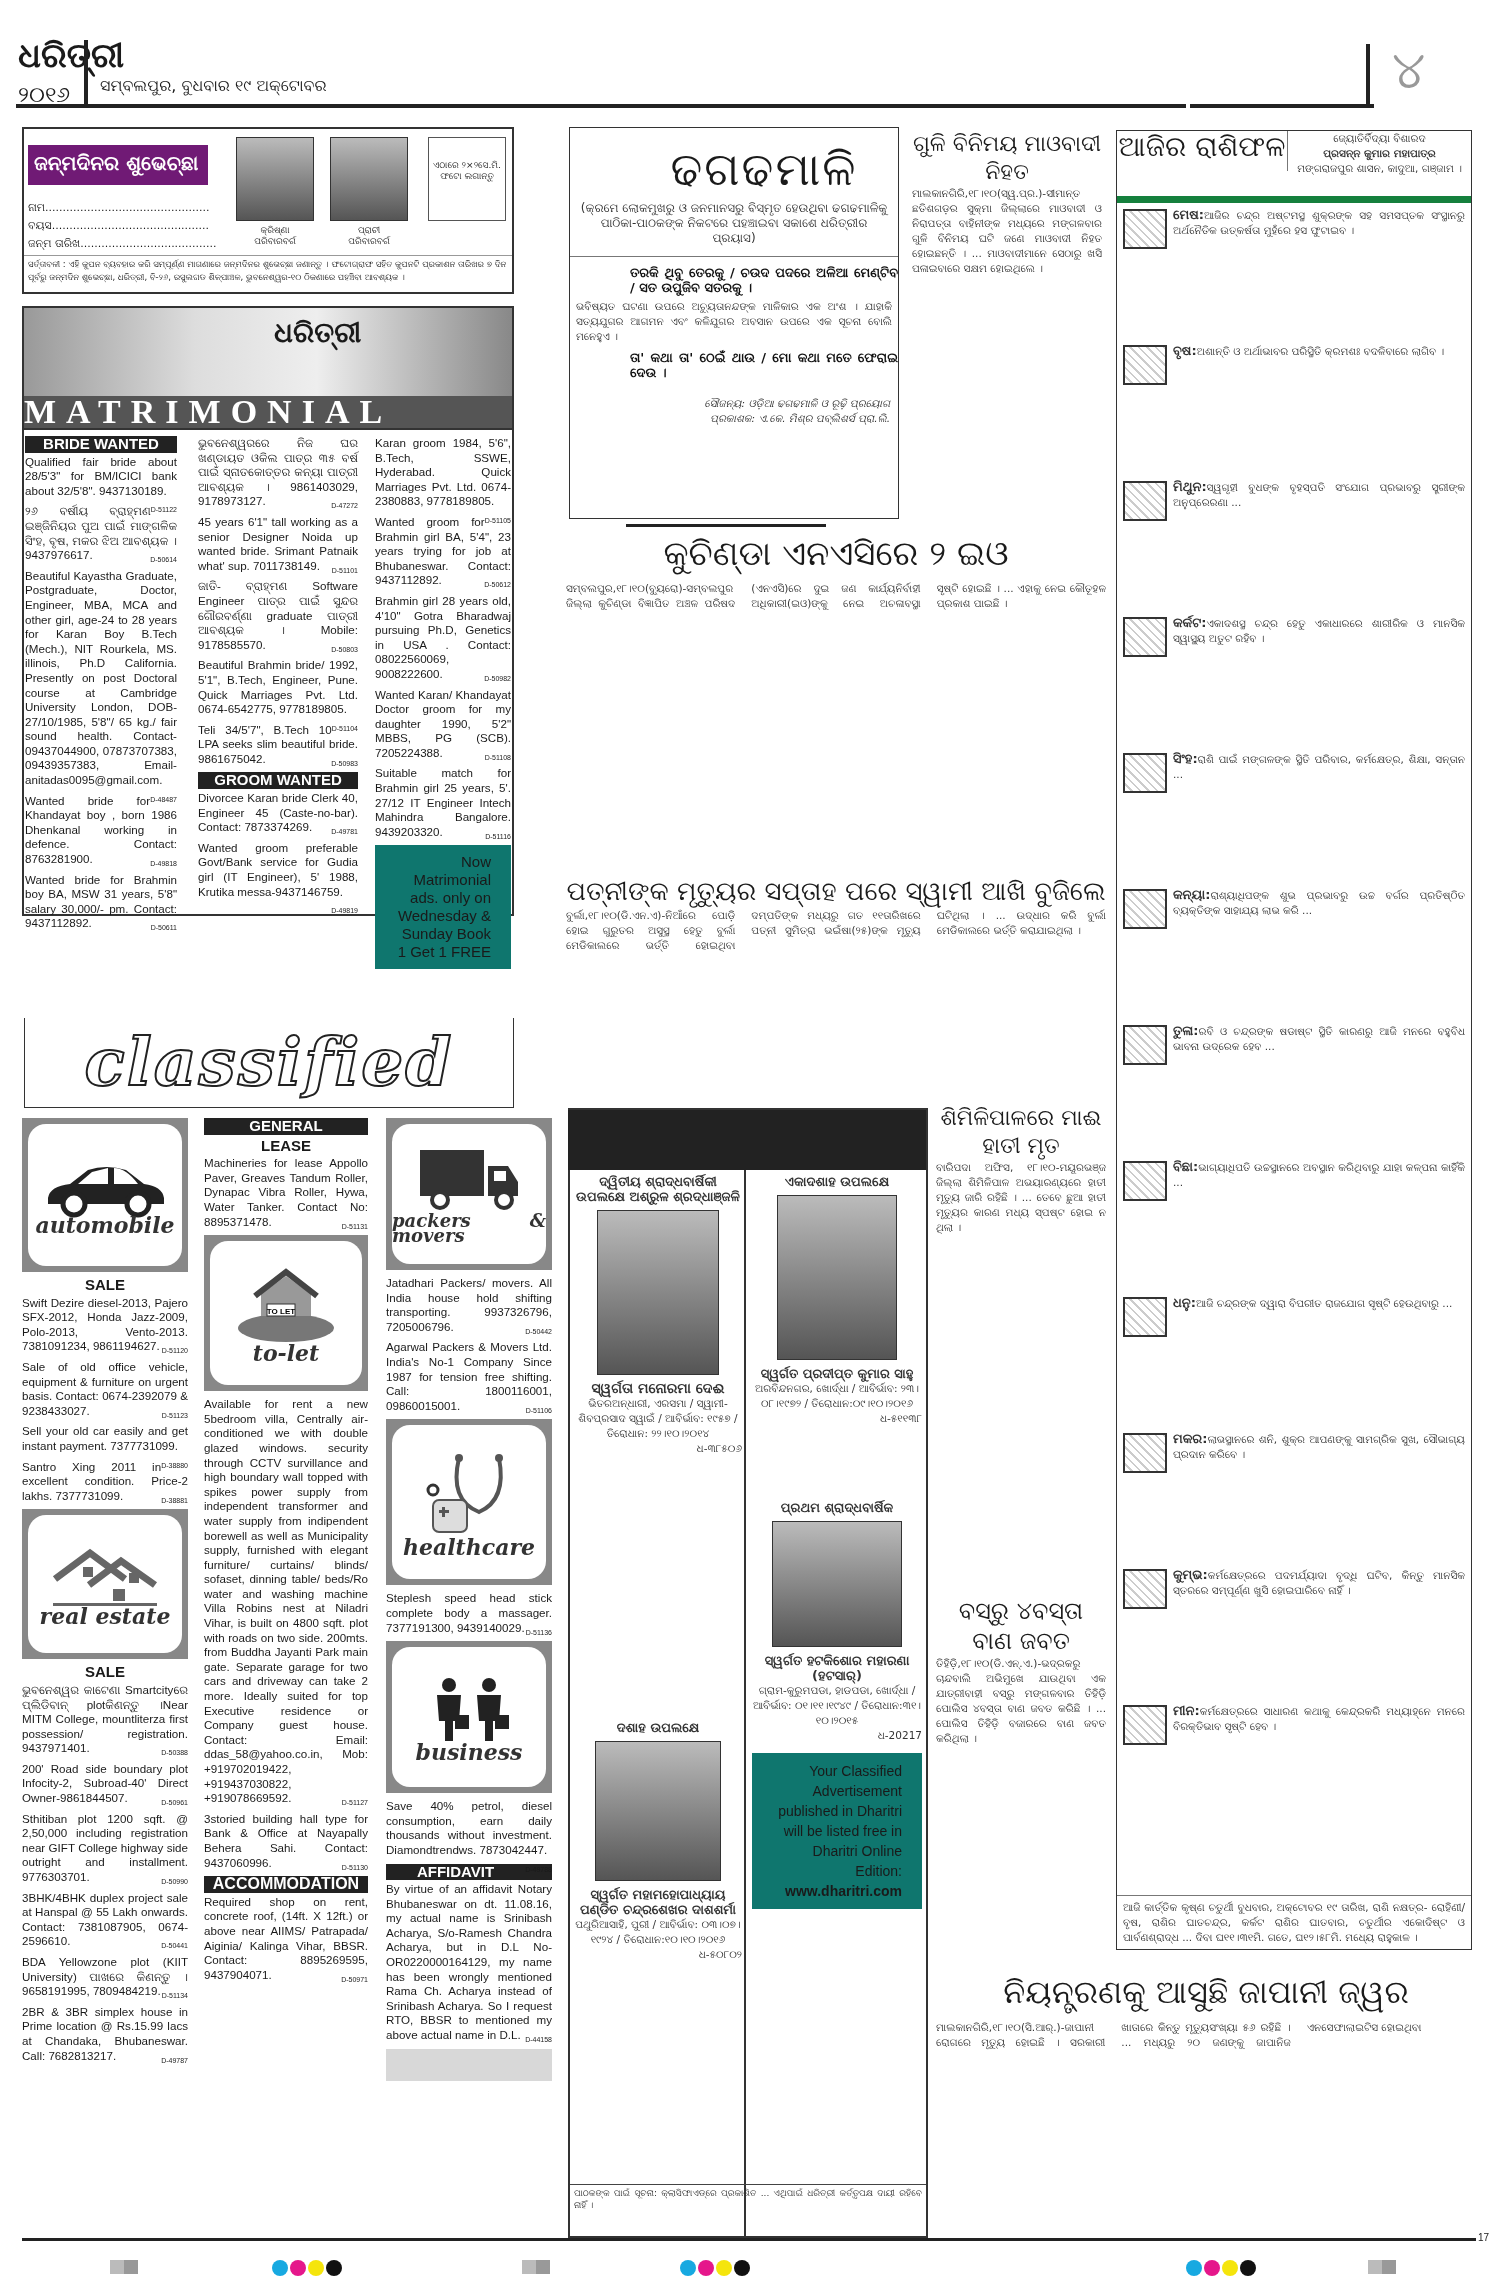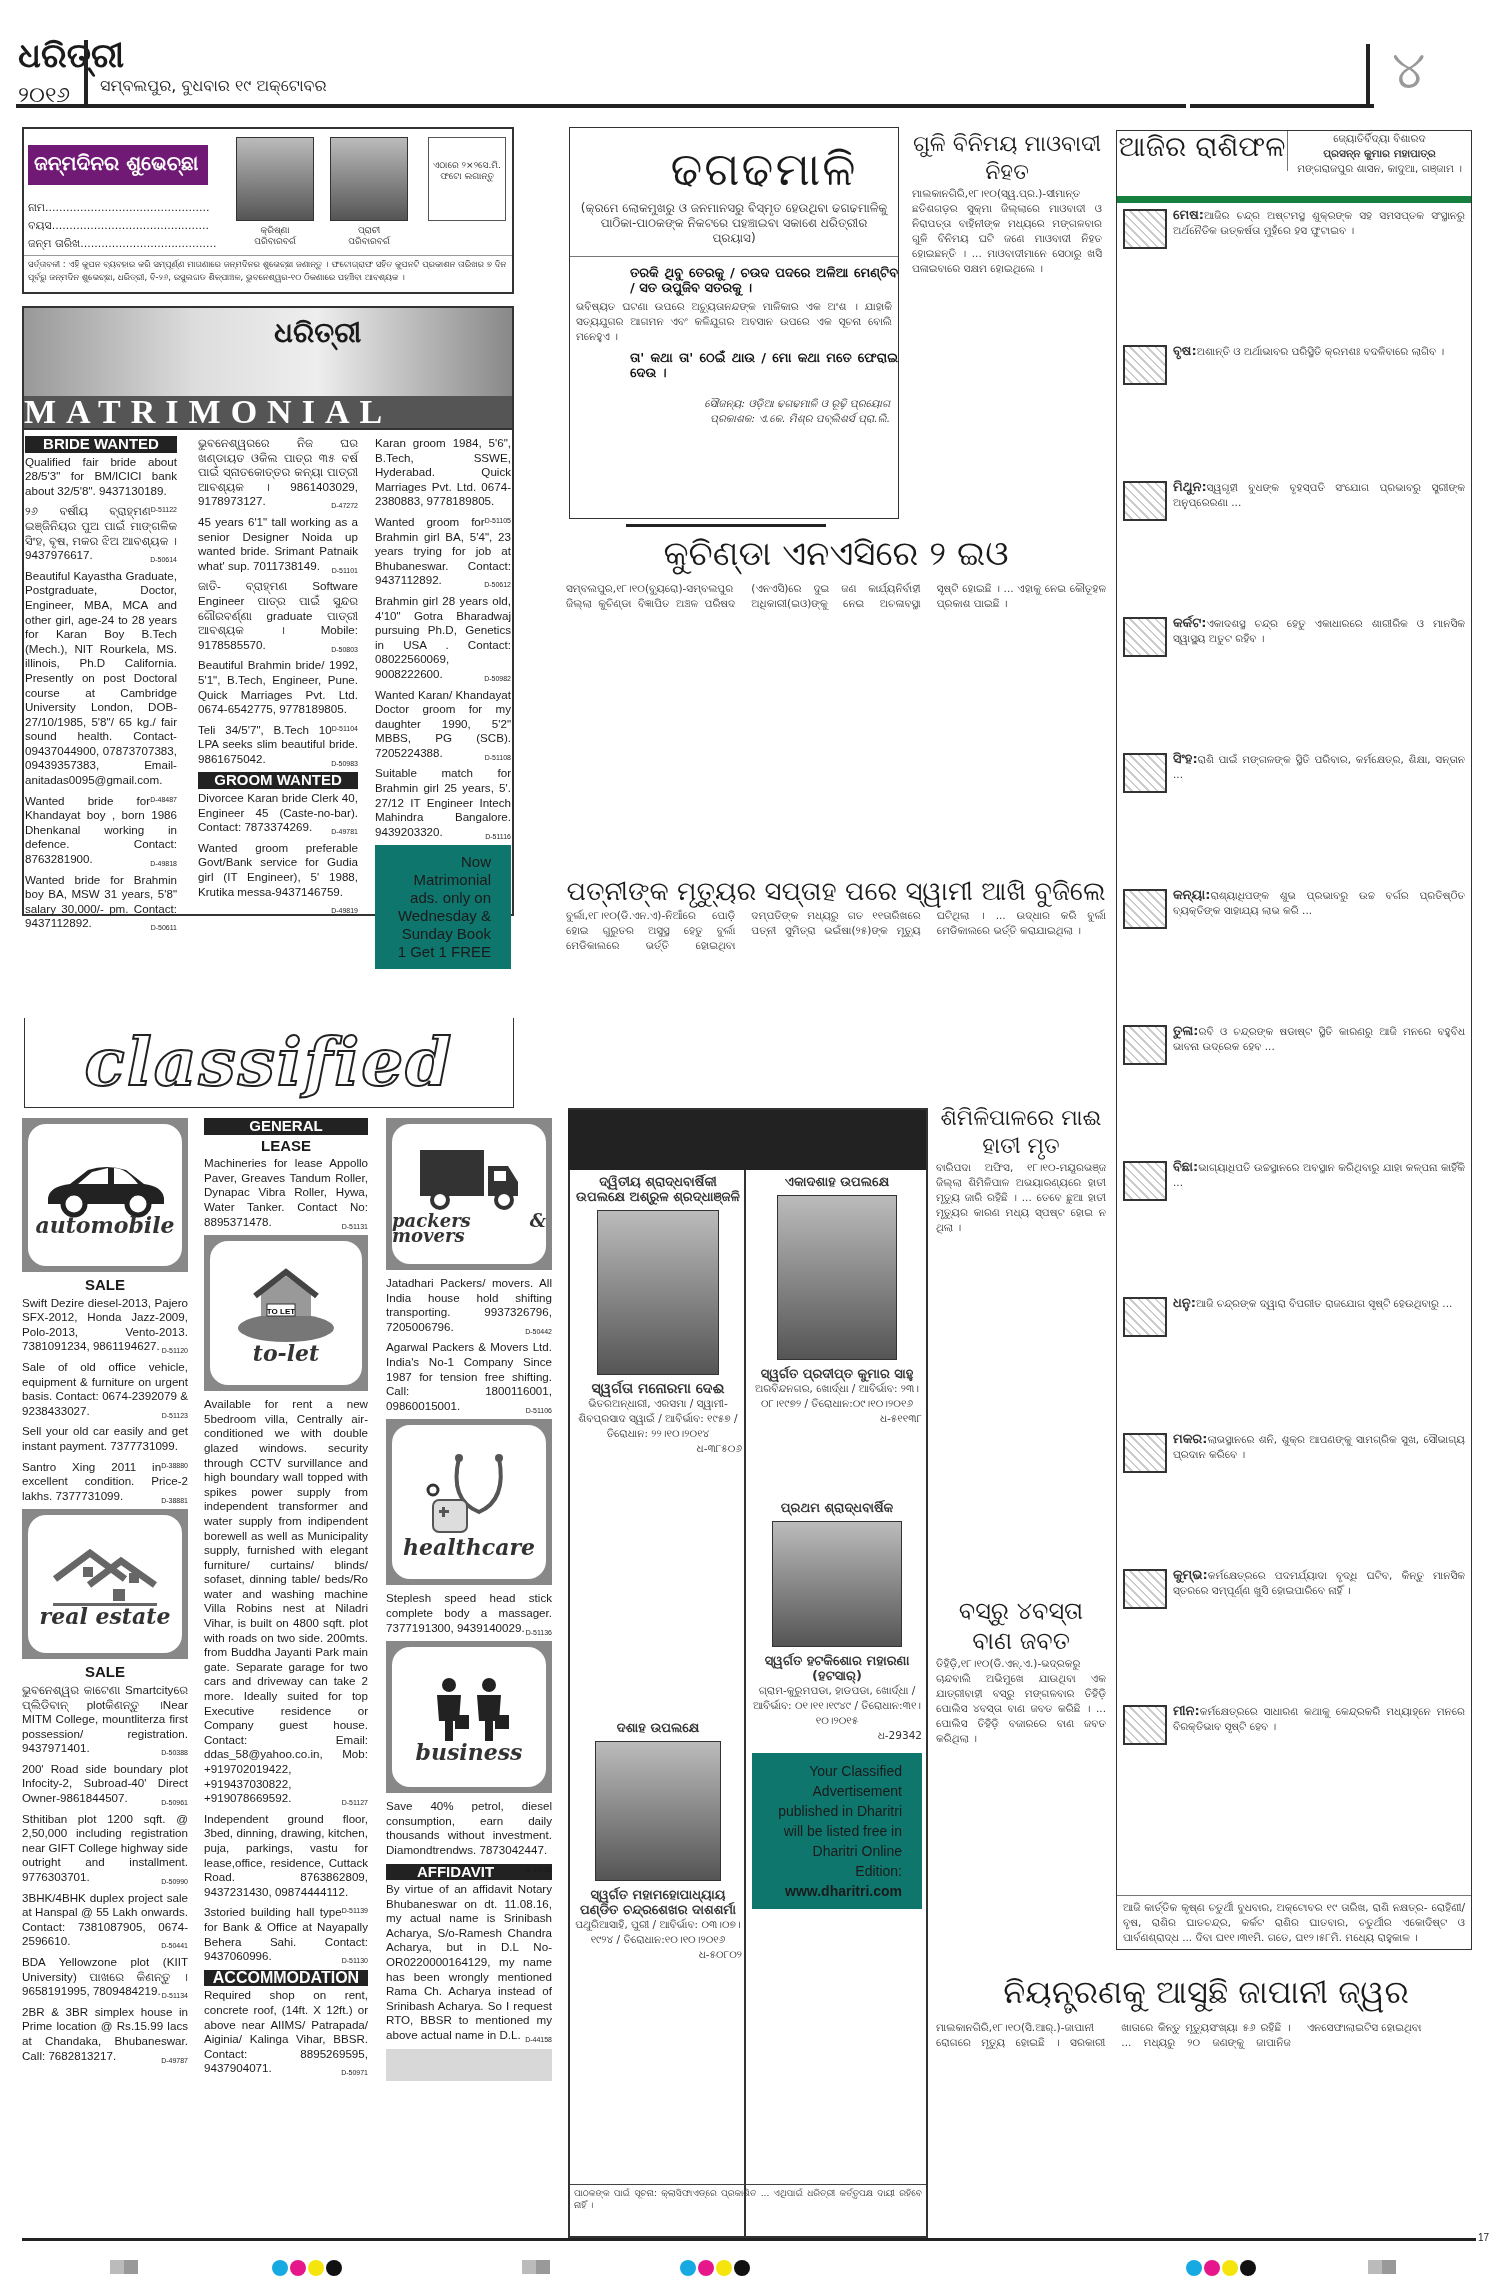--- a/index.html
+++ b/index.html
@@ -170,21 +170,20 @@
           <path d="M30 50 L30 28 L55 10 L80 28 L80 50Z" fill="#999"></path>
           <path d="M24 30 L55 6 L86 30" fill="none" stroke="#444" stroke-width="6"></path>
           <rect x="36" y="38" width="28" height="12" fill="#fff" stroke="#333"></rect>
           <text x="50" y="48" font-size="8" text-anchor="middle" font-family="Liberation Sans" font-weight="bold">TO LET</text>
         </svg>
       <div class="icon-lbl">to-let</div>
     </div>
   </div>
   <div id="toLet">
       <div class="ad"><span>Available for rent a new 5bedroom villa, Centrally air-conditioned we with double glazed windows. security through CCTV survillance and high boundary wall topped with spikes power supply from independent transformer and water supply from indipendent borewell as well as Municipality supply, furnished with elegant furniture/ curtains/ blinds/ sofaset, dinning table/ beds/Ro water and washing machine Villa Robins nest at Niladri Vihar, is built on 4800 sqft. plot with roads on two side. 200mts. from Buddha Jayanti Park main gate. Separate garage for two cars and driveway can take 2 more. Ideally suited for top Executive residence or Company guest house. Contact: Email: ddas_58@yahoo.co.in, Mob: +919702019422, +919437030822, +919078669592. </span><span class="code">D-51127</span></div>
-      <div class="ad"><span>Independent ground floor, 3bed, dinning, drawing, kitchen, puja, parkings, vastu for lease,office, residence, Cuttack Road. 8763862809, 9437231430, 09874444112. </span><span class="code">D-51139</span></div>
       <div class="ad"><span>3storied building hall type for Bank &amp; Office at Nayapally Behera Sahi. Contact: 9437060996. </span><span class="code">D-51130</span></div>
     </div>
   <div class="hdr" style="font-size:16px">ACCOMMODATION</div>
   <div id="accom">
       <div class="ad"><span>Required shop on rent, concrete roof, (14ft. X 12ft.) or above near AIIMS/ Patrapada/ Aiginia/ Kalinga Vihar, BBSR. Contact: 8895269595, 9437904071. </span><span class="code">D-50971</span></div>
     </div>
 </div>
 
 <div class="col" style="left:386px;top:1118px;width:166px">
   <div class="iconbox" style="height:152px">
@@ -287,21 +286,21 @@
   <div class="photo" style="position:relative;width:120px;height:165px;margin:6px auto"></div>
   <div class="odia" style="font-weight:bold;text-align:center;font-size:13px">ସ୍ୱର୍ଗତ ପ୍ରଦୀପ୍ତ କୁମାର ସାହୁ</div>
   <div class="odia" style="text-align:center">ଅରବିନ୍ଦନଗର, ଖୋର୍ଦ୍ଧା / ଆବିର୍ଭାବ: ୨୩।୦୮।୧୯୭୨ / ତିରୋଧାନ:୦୯।୧୦।୨୦୧୬</div>
   <div class="odia" style="text-align:right">ଧ-୫୧୧୩୮</div>
 </div>
 <div class="abs" style="left:752px;top:1500px;width:170px;text-align:center">
   <div class="odia" style="font-weight:bold;text-align:center;font-size:13px">ପ୍ରଥମ ଶ୍ରାଦ୍ଧବାର୍ଷିକ</div>
   <div class="photo" style="position:relative;width:130px;height:126px;margin:6px auto"></div>
   <div class="odia" style="font-weight:bold;text-align:center;font-size:13px">ସ୍ୱର୍ଗତ ହଟକିଶୋର ମହାରଣା (ହଟସାର୍)</div>
   <div class="odia" style="text-align:center">ଗ୍ରାମ-କୁରୁମପଡା, ହାଡପଡା, ଖୋର୍ଦ୍ଧା / ଆବିର୍ଭାବ: ୦୧।୧୧।୧୯୪୯ / ତିରୋଧାନ:୩୧।୧୦।୨୦୧୫</div>
-  <div class="odia" style="text-align:right">ଧ-29342</div>
+  <div class="odia" style="text-align:right">ଧ-20217</div>
   <div class="gray-note" style="margin-top:10px;font-size:14px;line-height:20px"><span>Your Classified Advertisement published in Dharitri will be listed free in Dharitri Online Edition:</span><br><b>www.dharitri.com</b></div>
 </div>
 <div class="abs" style="left:574px;top:1720px;width:168px;text-align:center">
   <div class="odia" style="font-weight:bold;text-align:center;font-size:13px">ଦଶାହ ଉପଲକ୍ଷେ</div>
   <div class="photo" style="position:relative;width:126px;height:140px;margin:6px auto"></div>
   <div class="odia" style="font-weight:bold;text-align:center;font-size:13px">ସ୍ୱର୍ଗତ ମହାମହୋପାଧ୍ୟାୟ ପଣ୍ଡିତ ଚନ୍ଦ୍ରଶେଖର ଦାଶଶର୍ମା</div>
   <div class="odia" style="text-align:center">ପଥୁରିଆସାହି, ପୁରୀ / ଆବିର୍ଭାବ: ୦୩।୦୭।୧୯୨୪ / ତିରୋଧାନ:୧୦।୧୦।୨୦୧୬</div>
   <div class="odia" style="text-align:right">ଧ-୫୦୮୦୨</div>
 </div>
 <div class="abs odia" style="left:570px;top:2184px;width:356px;font-size:9px;line-height:12px;border-top:1px solid #444;padding:2px 4px">ପାଠକଙ୍କ ପାଇଁ ସୂଚନା: କ୍ଲାସିଫାଏଡ୍‌ରେ ପ୍ରକାଶିତ ... ଏଥିପାଇଁ ଧରିତ୍ରୀ କର୍ତ୍ତୃପକ୍ଷ ଦାୟୀ ରହିବେ ନାହିଁ ।</div>

